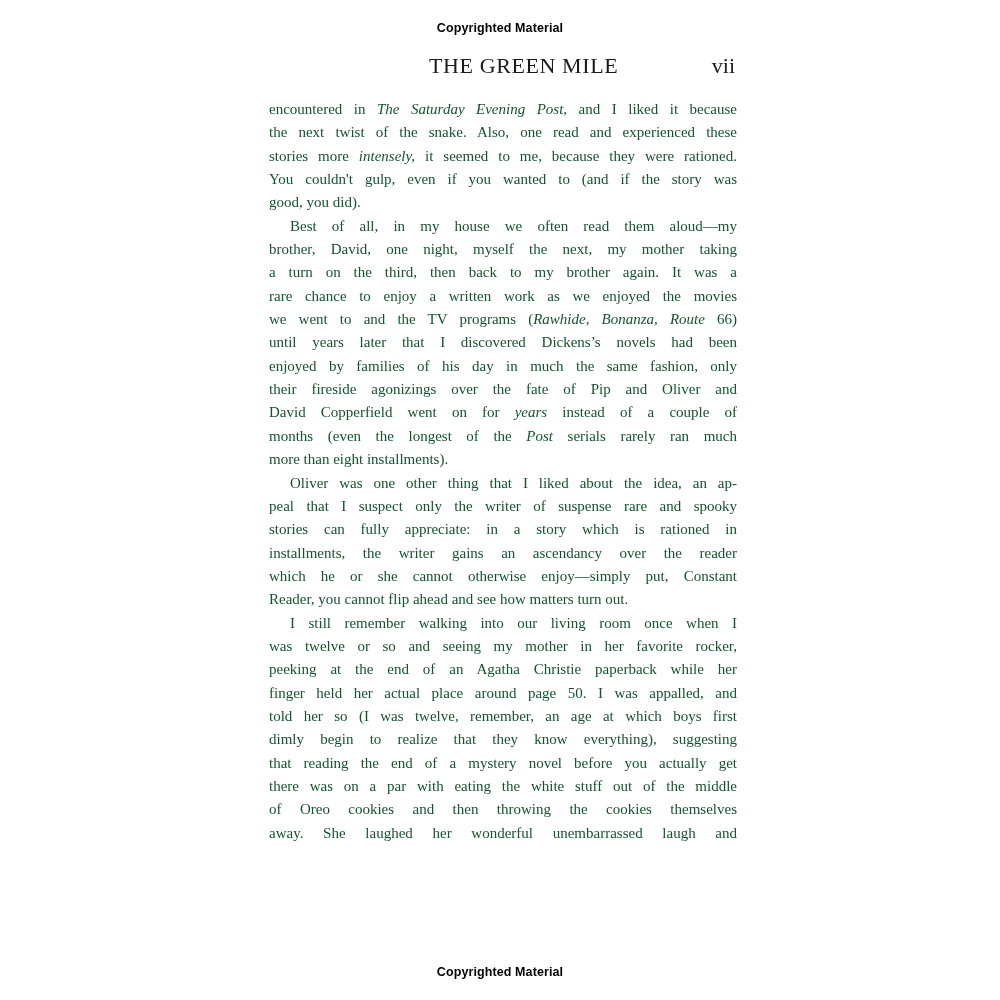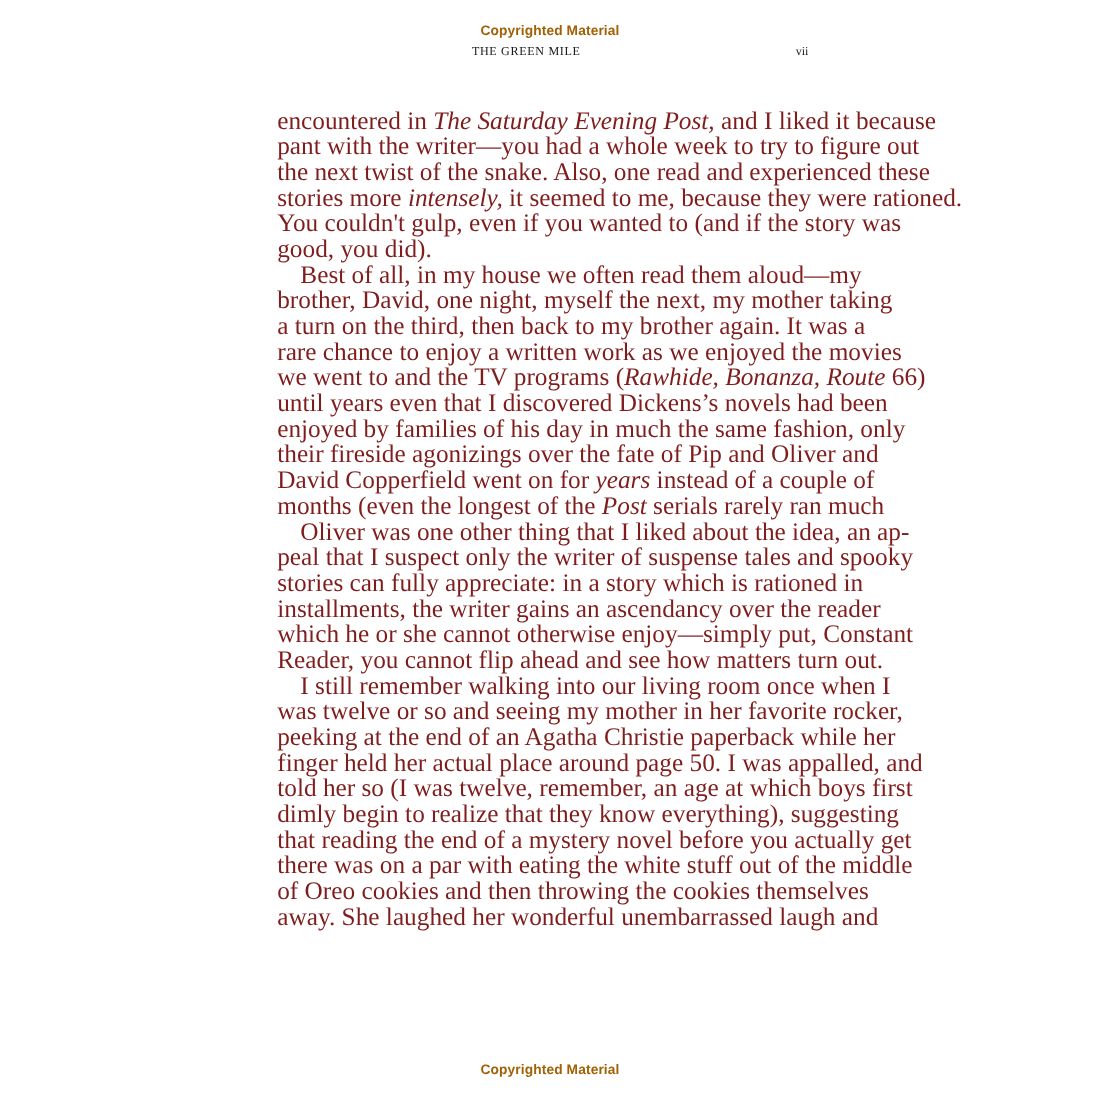--- a/index.html
+++ b/index.html
@@ -14,55 +14,55 @@
       overflow: hidden;
     }
     .watermark {
       position: absolute;
       left: 0;
       width: 1000px;
       text-align: center;
       font-family: "Liberation Sans", sans-serif;
       font-weight: bold;
       font-size: 12.5px;
-      color: #a16207;
+      color: #000000;
       letter-spacing: 0.1px;
     }
     .watermark.top { top: 21px; }
     .watermark.bottom { top: 965px; }
     .running-head {
       position: absolute;
-      top: 41px;
+      top: 53px;
       left: 269px;
       width: 468px;
       height: 24px;
       font-family: "Liberation Serif", serif;
-      font-size: 11px;
+      font-size: 22px;
       color: #1a1a1a;
     }
     .running-head .title {
       position: absolute;
       left: 160px;
       top: 0;
       letter-spacing: 0.6px;
     }
     .running-head .folio {
       position: absolute;
       right: 2px;
       top: 0;
     }
     .body-text {
       position: absolute;
       top: 98px;
-      left: 252px;
+      left: 269px;
       width: 468px;
       font-family: "Liberation Serif", serif;
-      font-size: 23px;
+      font-size: 15px;
       line-height: 23.35px;
-      color: #7f1d1d;
+      color: #14532d;
     }
     .line {
       display: block;
       white-space: nowrap;
       text-align: justify;
       text-align-last: justify;
       height: 23.35px;
     }
     .line.last {
       text-align-last: left;
@@ -78,41 +78,41 @@
 <div class="watermark top">Copyrighted Material</div>
 
 <div class="running-head">
   <span class="title">THE GREEN MILE</span>
   <span class="folio">vii</span>
 </div>
 
 <div class="body-text" id="body-text">
     <div>
       <span class="line">encountered in <span class="i">The Saturday Evening Post,</span> and I liked it because</span>
-      <span class="line">pant with the writer—you had a whole week to try to figure out</span>
       <span class="line">the next twist of the snake. Also, one read and experienced these</span>
       <span class="line">stories more <span class="i">intensely,</span> it seemed to me, because they were rationed.</span>
       <span class="line">You couldn't gulp, even if you wanted to (and if the story was</span>
       <span class="line last">good, you did).</span>
     </div>
     <div>
       <span class="line indent">Best of all, in my house we often read them aloud—my</span>
       <span class="line">brother, David, one night, myself the next, my mother taking</span>
       <span class="line">a turn on the third, then back to my brother again. It was a</span>
       <span class="line">rare chance to enjoy a written work as we enjoyed the movies</span>
       <span class="line">we went to and the TV programs (<span class="i">Rawhide, Bonanza, Route</span> 66)</span>
-      <span class="line">until years even that I discovered Dickens’s novels had been</span>
+      <span class="line">until years later that I discovered Dickens’s novels had been</span>
       <span class="line">enjoyed by families of his day in much the same fashion, only</span>
       <span class="line">their fireside agonizings over the fate of Pip and Oliver and</span>
       <span class="line">David Copperfield went on for <span class="i">years</span> instead of a couple of</span>
       <span class="line">months (even the longest of the <span class="i">Post</span> serials rarely ran much</span>
+      <span class="line last">more than eight installments).</span>
     </div>
     <div>
       <span class="line indent">Oliver was one other thing that I liked about the idea, an ap-</span>
-      <span class="line">peal that I suspect only the writer of suspense tales and spooky</span>
+      <span class="line">peal that I suspect only the writer of suspense rare and spooky</span>
       <span class="line">stories can fully appreciate: in a story which is rationed in</span>
       <span class="line">installments, the writer gains an ascendancy over the reader</span>
       <span class="line">which he or she cannot otherwise enjoy—simply put, Constant</span>
       <span class="line last">Reader, you cannot flip ahead and see how matters turn out.</span>
     </div>
     <div>
       <span class="line indent">I still remember walking into our living room once when I</span>
       <span class="line">was twelve or so and seeing my mother in her favorite rocker,</span>
       <span class="line">peeking at the end of an Agatha Christie paperback while her</span>
       <span class="line">finger held her actual place around page 50. I was appalled, and</span>

